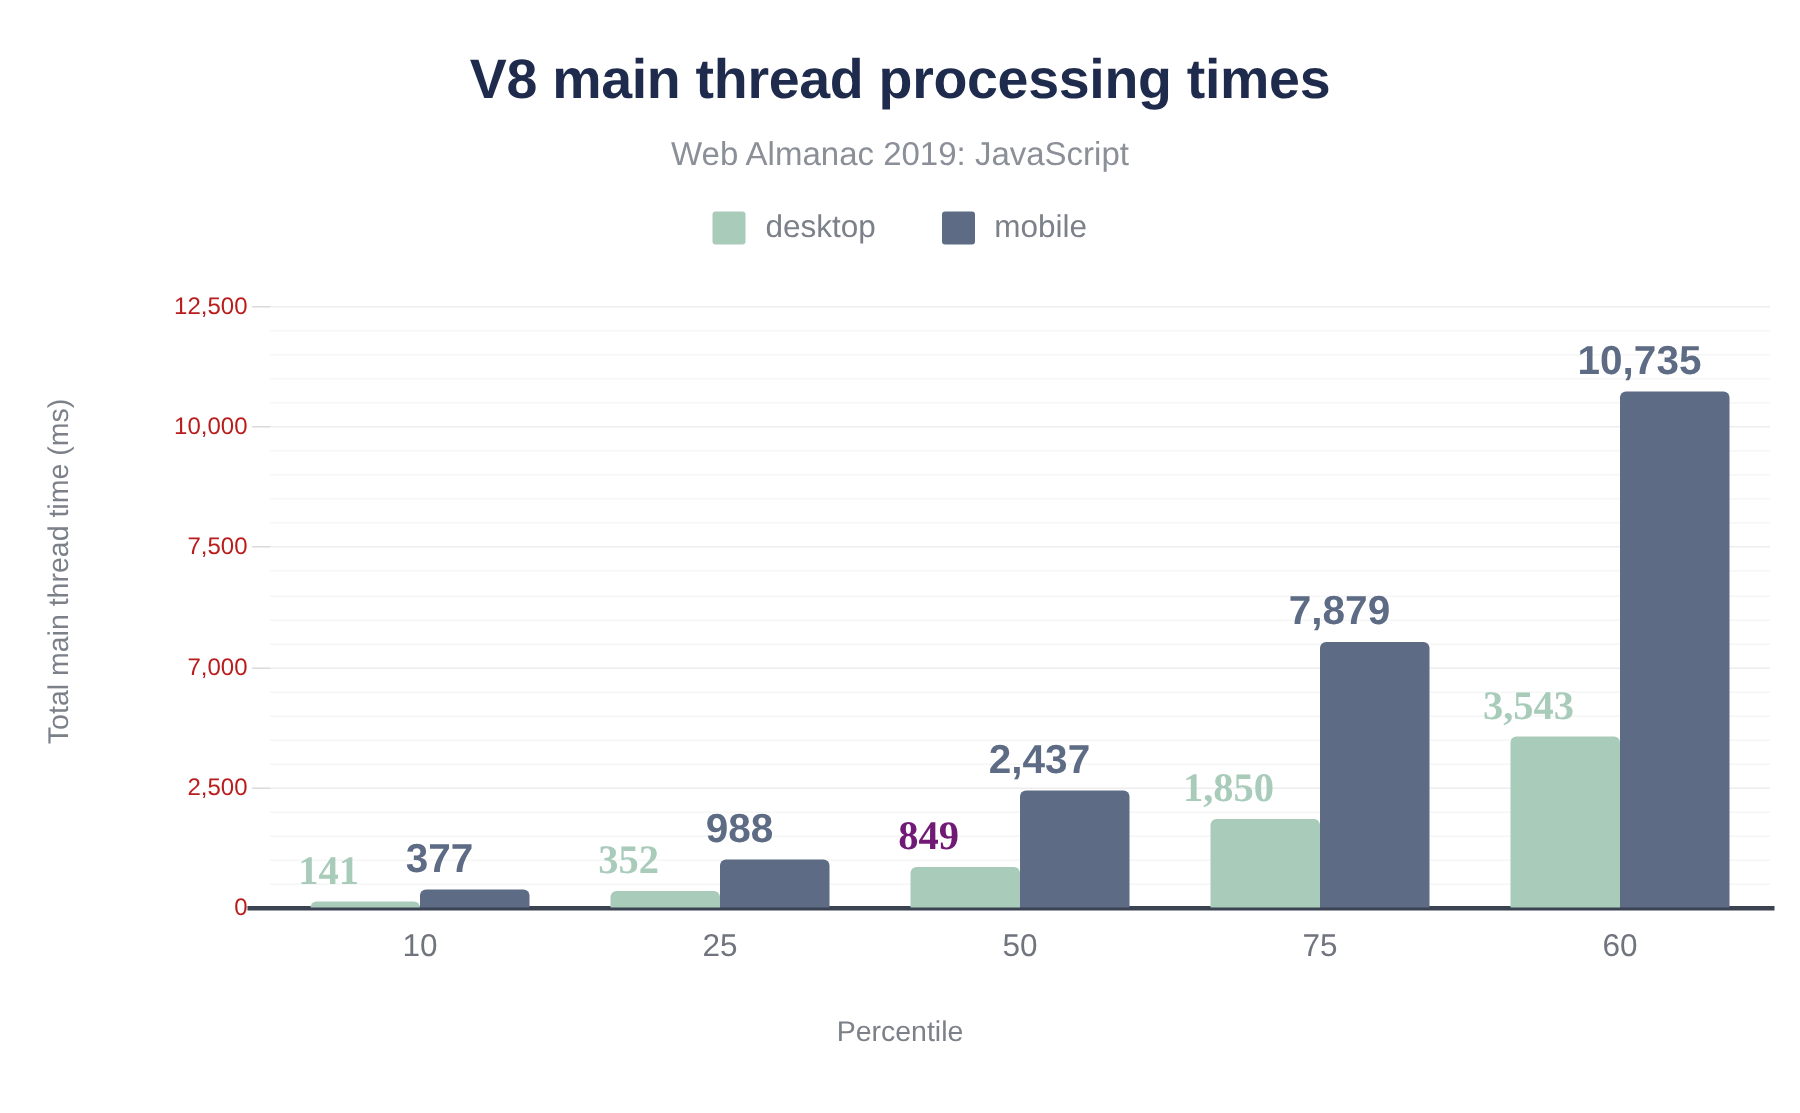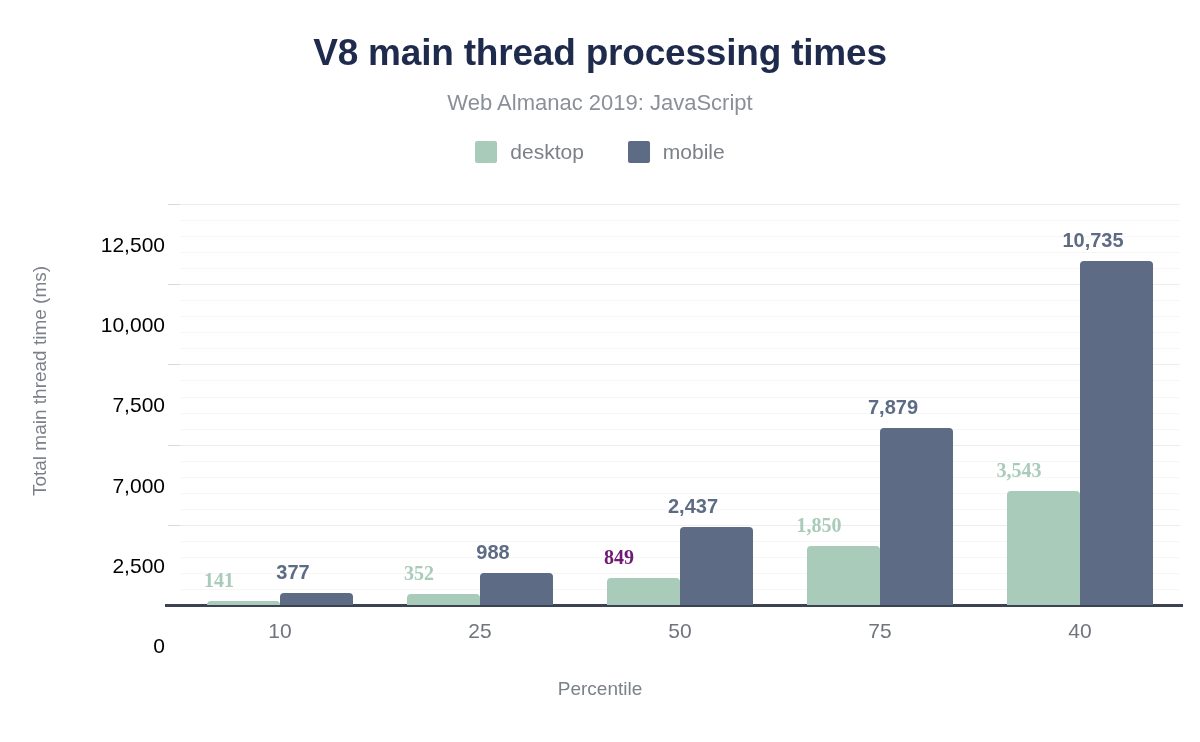--- a/index.html
+++ b/index.html
@@ -114,25 +114,24 @@
     left: 0;
     top: 0;
     width: 1200px;
     height: 742px;
     pointer-events: none;
   }
   .y-tick-label {
     position: absolute;
     right: 1035px;
     text-align: right;
-    font-size: 21px;
-    color: #000000;
+    font-size: 16px;
+    color: #b91c1c;
     line-height: 21px;
     white-space: nowrap;
-    margin-top: 40px;
   }
   .y-tick-mark {
     position: absolute;
     left: 168px;
     width: 12px;
     height: 1px;
     background: #d9dadd;
   }
 
   .y-axis-title {
@@ -192,21 +191,21 @@
     position: absolute;
     bottom: 0;
     width: 73px;
     border-radius: 4px 4px 0 0;
   }
   .bar.desktop { left: 27px; }
   .bar.mobile  { left: 100px; }
 
   .bar-value {
     position: absolute;
-    font-size: 20px;
+    font-size: 27px;
     font-weight: bold;
     line-height: 30px;
     white-space: nowrap;
     text-align: center;
     width: 120px;
   }
   .bar-value.desktop { left: -21px; font-family: Liberation Serif, serif; }
   .bar-value.mobile  { left: 53px; }
 </style>
 </head>
@@ -306,20 +305,20 @@
         <div class="bar mobile" style="height: 344.4px; background: rgb(93, 107, 133);"></div>
         <div class="bar-value mobile" style="color: rgb(93, 107, 133); bottom: 350.4px;">10,735</div>
       </div>
     </div>
 
   <div class="x-labels" id="x-labels">
       <div class="x-label">10</div>
       <div class="x-label">25</div>
       <div class="x-label">50</div>
       <div class="x-label">75</div>
-      <div class="x-label">40</div>
+      <div class="x-label">60</div>
     </div>
 
   <div class="x-axis-title">Percentile</div>
 
   <div class="y-axis-title">Total main thread time (ms)</div>
 
 </div>
 
 </body></html>

